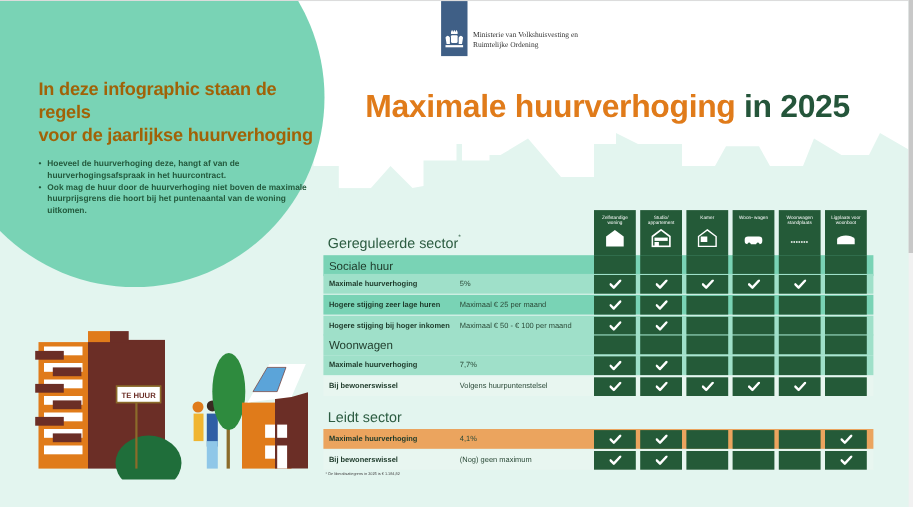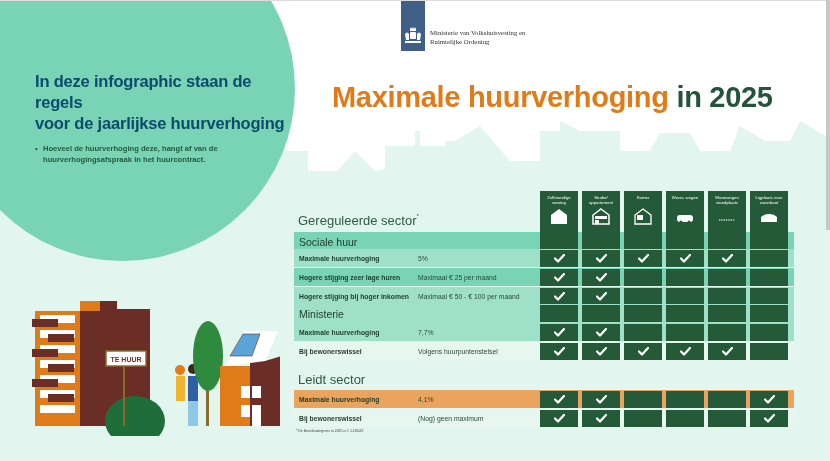--- a/index.html
+++ b/index.html
@@ -12,21 +12,21 @@
   }
   .page { position: absolute; left: 0; top: 0; width: 826px; height: 461px; overflow: hidden; background: #e3f5ef; border-top: 1px solid #dcdcdc; }
   .top-white { position: absolute; left: 0; top: 0; width: 826px; height: 170px; background: #ffffff; }
   .skyline { position: absolute; left: 0; top: 120px; width: 826px; height: 80px; }
   .circle {
     position: absolute; left: -50px; top: -85px; width: 345px; height: 345px;
     border-radius: 50%; background: #79d3b5;
   }
   .intro { position: absolute; left: 35px; top: 70px; width: 255px; }
   .intro h2 {
-    font-size: 16.5px; line-height: 21px; font-weight: bold; color: #0c4a6e;
+    font-size: 16.5px; line-height: 21px; font-weight: bold; color: #a16207;
     letter-spacing: -0.2px;
   }
   .intro ul { list-style: none; margin-top: 10px; }
   .intro li {
     position: relative; padding-left: 8px; font-size: 7.6px; line-height: 10.8px;
     font-weight: bold; color: #245a3d;
   }
   .intro li::before { content: "•"; position: absolute; left: 0; top: 0; }
 
   .logo-bar { position: absolute; left: 401px; top: 0; width: 24px; height: 50px; background: #3f5f86; }
@@ -82,20 +82,21 @@
 
   <div class="circle"></div>
 
   <div class="intro">
     <h2>
       <span>In deze infographic staan de regels</span><br>
       <span>voor de jaarlijkse huurverhoging</span>
     </h2>
     <ul>
       <li>Hoeveel de huurverhoging deze, hangt af van de huurverhogingsafspraak in het huurcontract.</li>
+      <li>Ook mag de huur door de huurverhoging niet boven de maximale huurprijsgrens die hoort bij het puntenaantal van de woning uitkomen.</li>
     </ul>
   </div>
 
   <div class="logo-bar">
     <svg class="logo-emblem" viewBox="0 0 18 18">
       <path fill="#fff" d="M6,2 L7,0 L8,2 L9,0 L10,2 L11,0 L12,2 L12,4 L6,4 Z"></path>
       <rect x="6" y="5" width="6" height="7" rx="1" fill="#fff"></rect>
       <path fill="#fff" d="M1,7 Q3,4 5,7 L5,13 L2,13 Z M17,7 Q15,4 13,7 L13,13 L16,13 Z"></path>
       <rect x="1" y="14" width="16" height="2" fill="#fff"></rect>
     </svg>
@@ -215,21 +216,21 @@
   <div class="row band-dark" style="top:267px">
     <span class="label">Hogere stijging zeer lage huren</span>
     <span class="value">Maximaal € 25 per maand</span>
   </div>
   <div class="row band-mid" style="top:286px">
     <span class="label">Hogere stijging bij hoger inkomen</span>
     <span class="value">Maximaal € 50 - € 100 per maand</span>
   </div>
 
   <div class="row heading band-mid" style="top:303px">
-    <span class="label">Ministerie</span>
+    <span class="label">Woonwagen</span>
   </div>
   <div class="row band-mid" style="top:322px">
     <span class="label">Maximale huurverhoging</span>
     <span class="value">7,7%</span>
   </div>
   <div class="row band-light" style="top:341px">
     <span class="label">Bij bewonerswissel</span>
     <span class="value">Volgens huurpuntenstelsel</span>
   </div>
 

